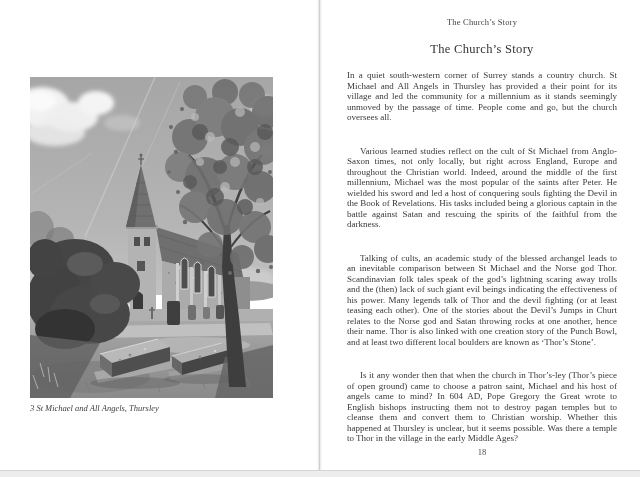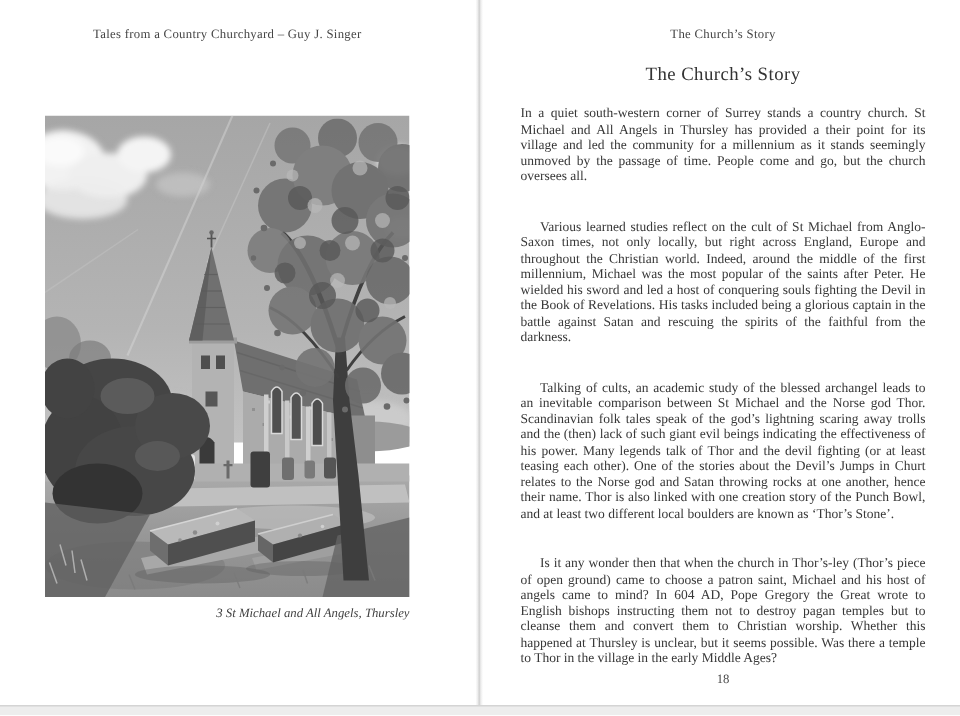--- a/index.html
+++ b/index.html
@@ -10,41 +10,40 @@
     color:var(--text,#383838);
   }
   .page{position:absolute;top:0;height:470px;background:var(--page-background,#ffffff);}
   #page-left{left:0;width:318px;}
   #page-right{left:322px;width:366px;}
   .running-header{position:absolute;top:17px;text-align:center;font-size:8.5px;letter-spacing:.2px;color:#454545;white-space:nowrap;}
   .lp-col{left:30px;width:243px;}
   .rp-col{left:25px;width:270px;}
   #photo-frame{position:absolute;left:30px;top:77px;width:243px;height:321px;}
   #photo-frame svg{display:block;width:243px;height:321px;}
-  #photo-caption{position:absolute;left:30px;top:403px;width:243px;text-align:right;
+  #photo-caption{position:absolute;left:30px;top:403px;width:243px;text-align:left;
     font-style:italic;font-size:8.5px;color:#3f3f3f;}
   .page-number{position:absolute;top:447px;text-align:center;font-size:8.5px;color:#4a4a4a;}
   #chapter-title{position:absolute;left:25px;top:42px;width:270px;text-align:center;
     font-size:12.5px;letter-spacing:.3px;color:#333;}
   #body-text{position:absolute;left:25px;top:70px;width:270px;
     font-size:9px;line-height:10.5px;text-align:justify;}
   #body-text p{margin:0;}
   #body-text p + p{margin-top:23px;text-indent:13px;}
   #gutter{position:absolute;left:317px;top:0;width:5px;height:470px;
     background:linear-gradient(to right,#ffffff 0%,#ececec 30%,var(--divider,#cfcfcf) 50%,#ececec 70%,#ffffff 100%);}
   #bottom-edge{position:absolute;left:0;top:470px;width:640px;height:7px;
     background:var(--viewer-edge,#ededed);border-top:1px solid #d4d4d4;box-sizing:border-box;}
 </style>
 </head>
 <body>
 
 <div id="spread">
 
   <div id="page-left" class="page">
-    <div class="running-header lp-col">Tales from a Country Churchyard – Guy J. Singer</div>
 
     <div id="photo-frame">
 
       <svg viewBox="0 0 243 321" aria-hidden="true">
         <defs>
           <linearGradient id="sky" x1="0" y1="0" x2="0" y2="1">
             <stop offset="0" stop-color="#a6a6a6"></stop>
               <stop offset=".65" stop-color="#b4b4b4"></stop>
               <stop offset="1" stop-color="#c2c2c2"></stop>
           </linearGradient>

